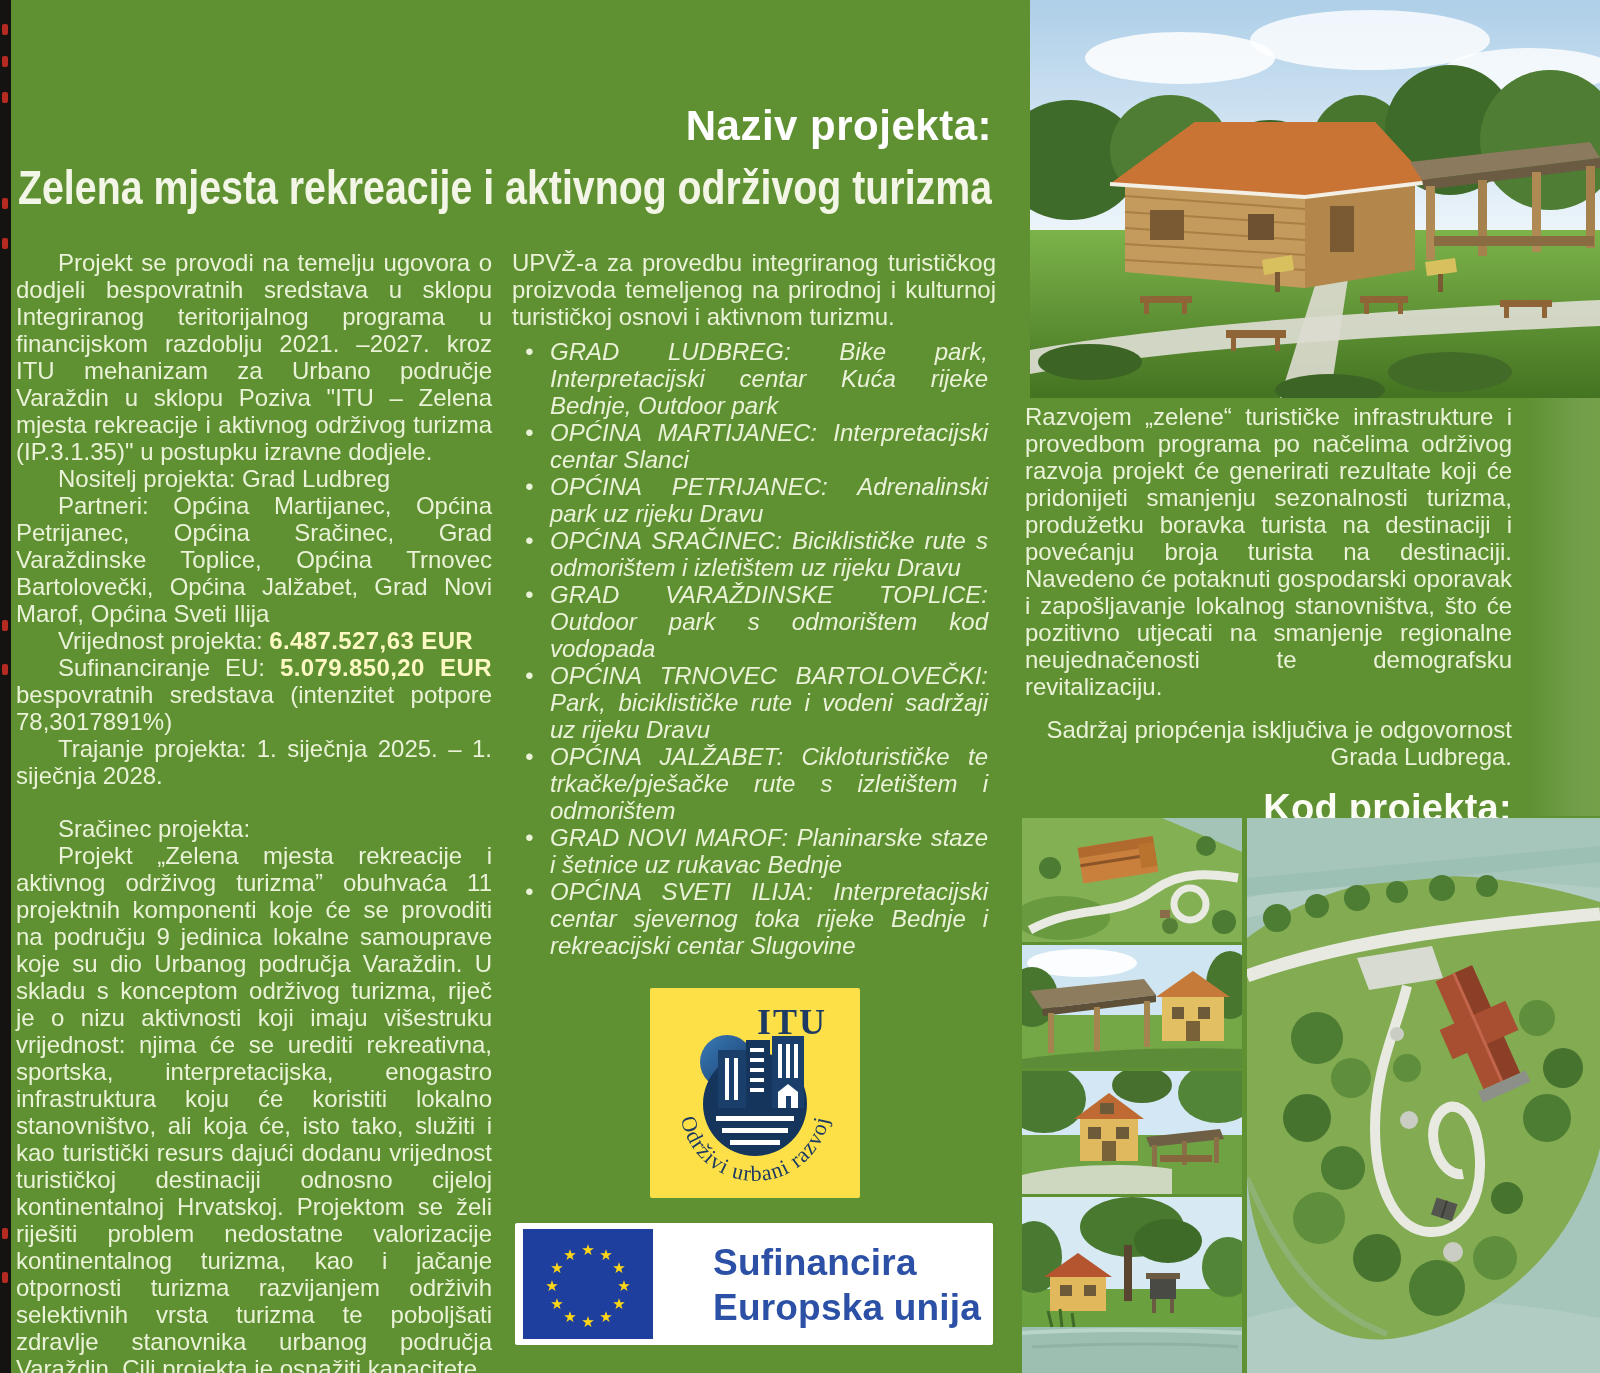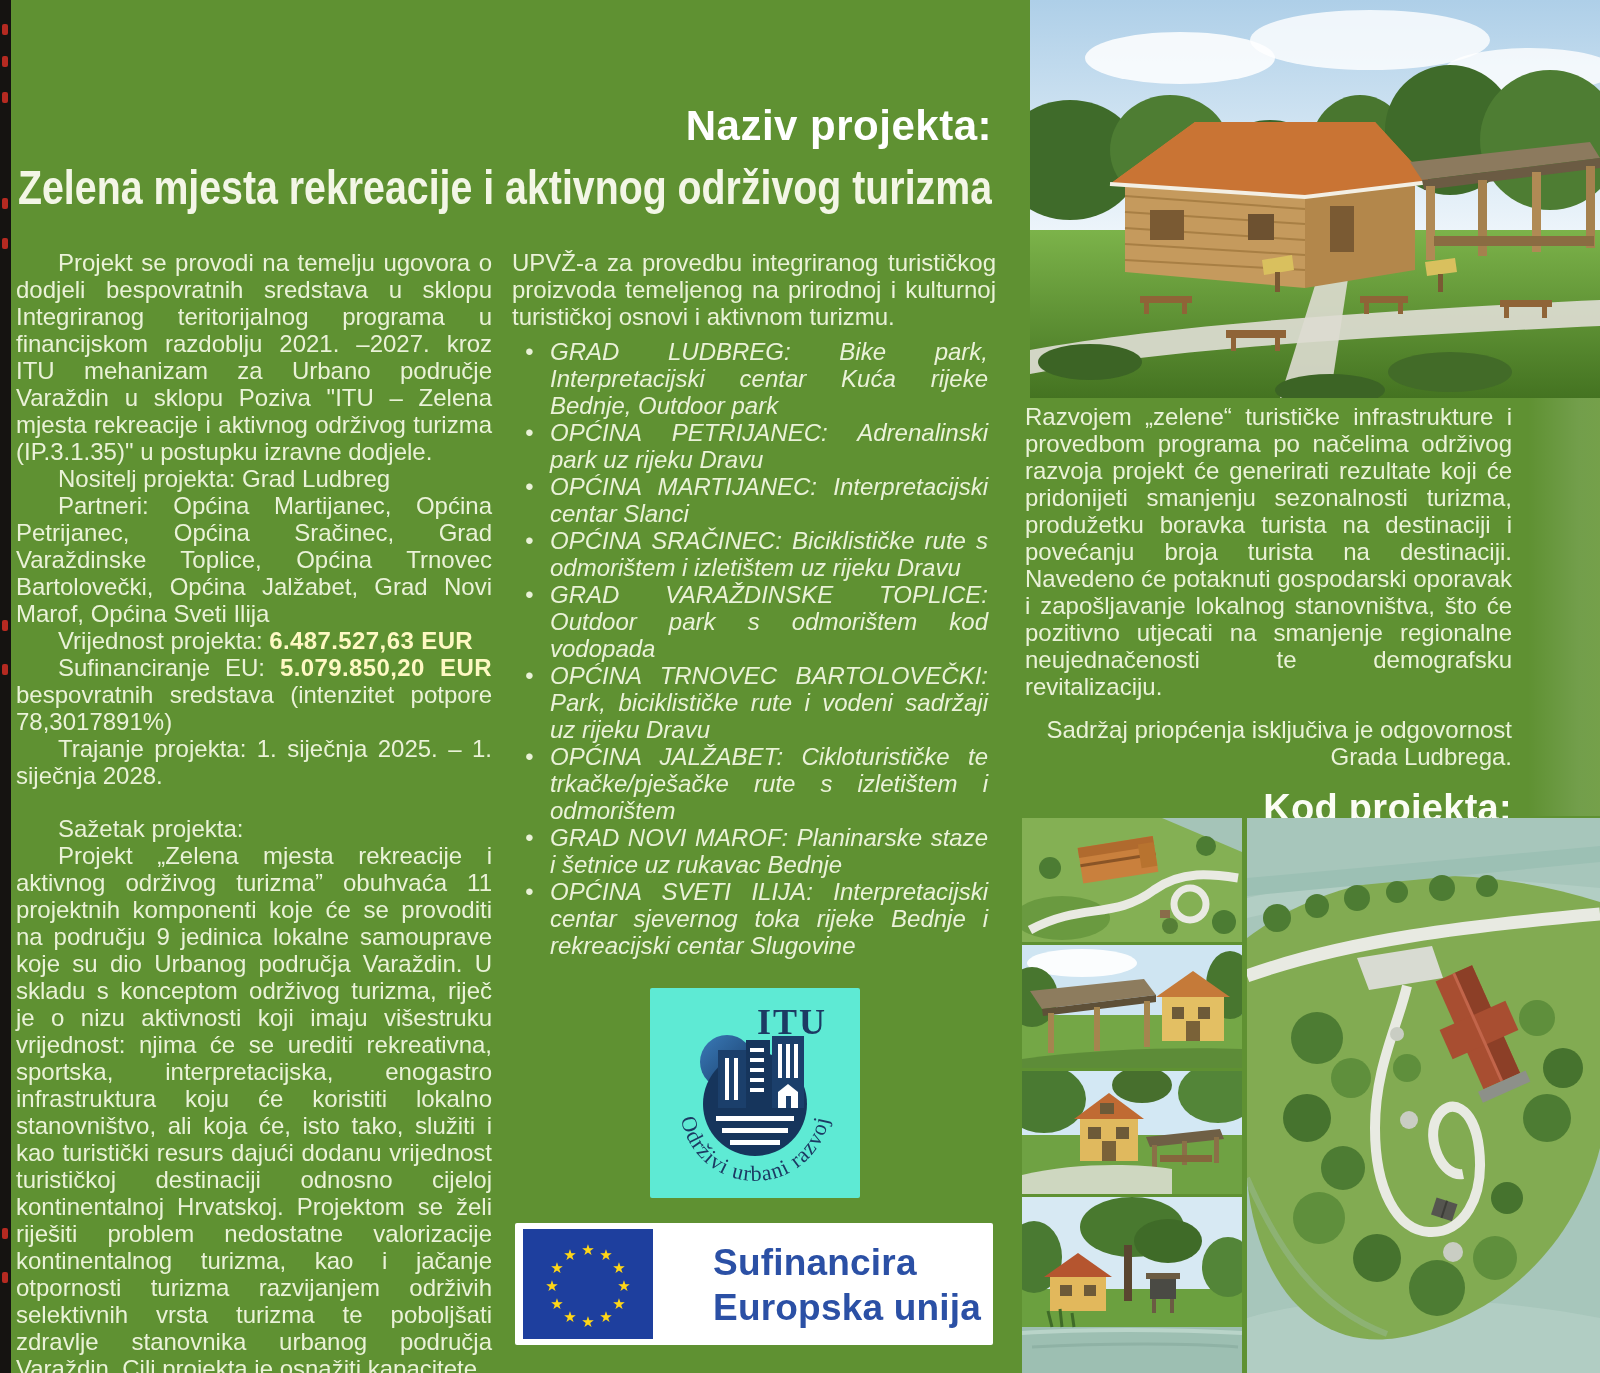--- a/index.html
+++ b/index.html
@@ -26,21 +26,21 @@
   .money{font-weight:700;color:#fef9c3;letter-spacing:.4px;}
   .col1{left:16px;top:249px;width:476px;}
   .col2{left:512px;top:249px;width:484px;}
   .col3{left:1025px;top:403px;width:487px;}
   ul.bullets{list-style:none;margin:8px;padding:0;font-style:italic;}
   ul.bullets li{position:relative;padding-left:30px;text-align:justify;margin:0;}
   ul.bullets li::before{content:"•";position:absolute;left:5px;top:0;color:#eaf2d8;}
   .note{margin-top:16px !important;text-align:right !important;}
   .kod{margin-top:16px !important;text-align:right !important;font-size:38px;line-height:44px;font-weight:700;color:#fbfdf4;letter-spacing:.3px;}
   
-  .itu-box{left:650px;top:988px;width:210px;height:210px;background:#5eead4;border-radius:2px;}
+  .itu-box{left:650px;top:988px;width:210px;height:210px;background:#fde047;border-radius:2px;}
   .eu-box{left:515px;top:1223px;width:478px;height:122px;background:#ffffff;border-radius:2px;}
   .eu-flag{position:absolute;left:8px;top:6px;}
   .eu-text{position:absolute;left:198px;top:17px;font-weight:700;color:#2b50a5;font-size:37px;line-height:45px;letter-spacing:.2px;}
   
   .photo{overflow:hidden;background:#cfe3ee;}
   .photo svg{display:block;}
   .photo-top{left:1030px;top:0;width:570px;height:398px;}
   .ph-s{left:1022px;width:220px;}
   .ph1{top:818px;height:124px;}
   .ph2{top:945px;height:123px;}
@@ -71,31 +71,31 @@
   </svg>
 </div>
 
 <div class="abs col col1">
   <p class="ind">Projekt se provodi na temelju ugovora o dodjeli bespovratnih sredstava u sklopu Integriranog teritorijalnog programa u financijskom razdoblju 2021. –2027. kroz ITU mehanizam za Urbano područje Varaždin u sklopu Poziva "ITU – Zelena mjesta rekreacije i aktivnog održivog turizma (IP.3.1.35)" u postupku izravne dodjele.</p>
   <p class="ind">Nositelj projekta: Grad Ludbreg</p>
   <p class="ind">Partneri: Općina Martijanec, Općina Petrijanec, Općina Sračinec, Grad Varaždinske Toplice, Općina Trnovec Bartolovečki, Općina Jalžabet, Grad Novi Marof, Općina Sveti Ilija</p>
   <p class="ind"><span>Vrijednost projekta: </span><span class="money">6.487.527,63 EUR</span></p>
   <p class="ind"><span>Sufinanciranje EU: </span><span class="money">5.079.850,20 EUR</span><span> bespovratnih sredstava (intenzitet potpore 78,3017891%)</span></p>
   <p class="ind">Trajanje projekta: 1. siječnja 2025. – 1. siječnja 2028.</p>
-  <p class="ind gap-top">Sažetak projekta:</p>
+  <p class="ind gap-top">Sračinec projekta:</p>
   <p class="ind">Projekt „Zelena mjesta rekreacije i aktivnog održivog turizma” obuhvaća 11 projektnih komponenti koje će se provoditi na području 9 jedinica lokalne samouprave koje su dio Urbanog područja Varaždin. U skladu s konceptom održivog turizma, riječ je o nizu aktivnosti koji imaju višestruku vrijednost: njima će se urediti rekreativna, sportska, interpretacijska, enogastro infrastruktura koju će koristiti lokalno stanovništvo, ali koja će, isto tako, služiti i kao turistički resurs dajući dodanu vrijednost turističkoj destinaciji odnosno cijeloj kontinentalnoj Hrvatskoj. Projektom se želi riješiti problem nedostatne valorizacije kontinentalnog turizma, kao i jačanje otpornosti turizma razvijanjem održivih selektivnih vrsta turizma te poboljšati zdravlje stanovnika urbanog područja Varaždin. Cilj projekta je osnažiti kapacitete</p>
 </div>
 
 <div class="abs col col2">
   <p>UPVŽ-a za provedbu integriranog turističkog proizvoda temeljenog na prirodnoj i kulturnoj turističkoj osnovi i aktivnom turizmu.</p>
   <ul class="bullets">
 
   <li>GRAD LUDBREG: Bike park, Interpretacijski centar Kuća rijeke Bednje, Outdoor park</li>
+      <li>OPĆINA MARTIJANEC: Interpretacijski centar Slanci</li>
       <li>OPĆINA PETRIJANEC: Adrenalinski park uz rijeku Dravu</li>
-      <li>OPĆINA MARTIJANEC: Interpretacijski centar Slanci</li>
       <li>OPĆINA SRAČINEC: Biciklističke rute s odmorištem i izletištem uz rijeku Dravu</li>
       <li>GRAD VARAŽDINSKE TOPLICE: Outdoor park s odmorištem kod vodopada</li>
       <li>OPĆINA TRNOVEC BARTOLOVEČKI: Park, biciklističke rute i vodeni sadržaji uz rijeku Dravu</li>
       <li>OPĆINA JALŽABET: Cikloturističke te trkačke/pješačke rute s izletištem i odmorištem</li>
       <li>GRAD NOVI MAROF: Planinarske staze i šetnice uz rukavac Bednje</li>
       <li>OPĆINA SVETI ILIJA: Interpretacijski centar sjevernog toka rijeke Bednje i rekreacijski centar Slugovine</li>
     </ul>
 </div>
 
 <div class="abs itu-box">

